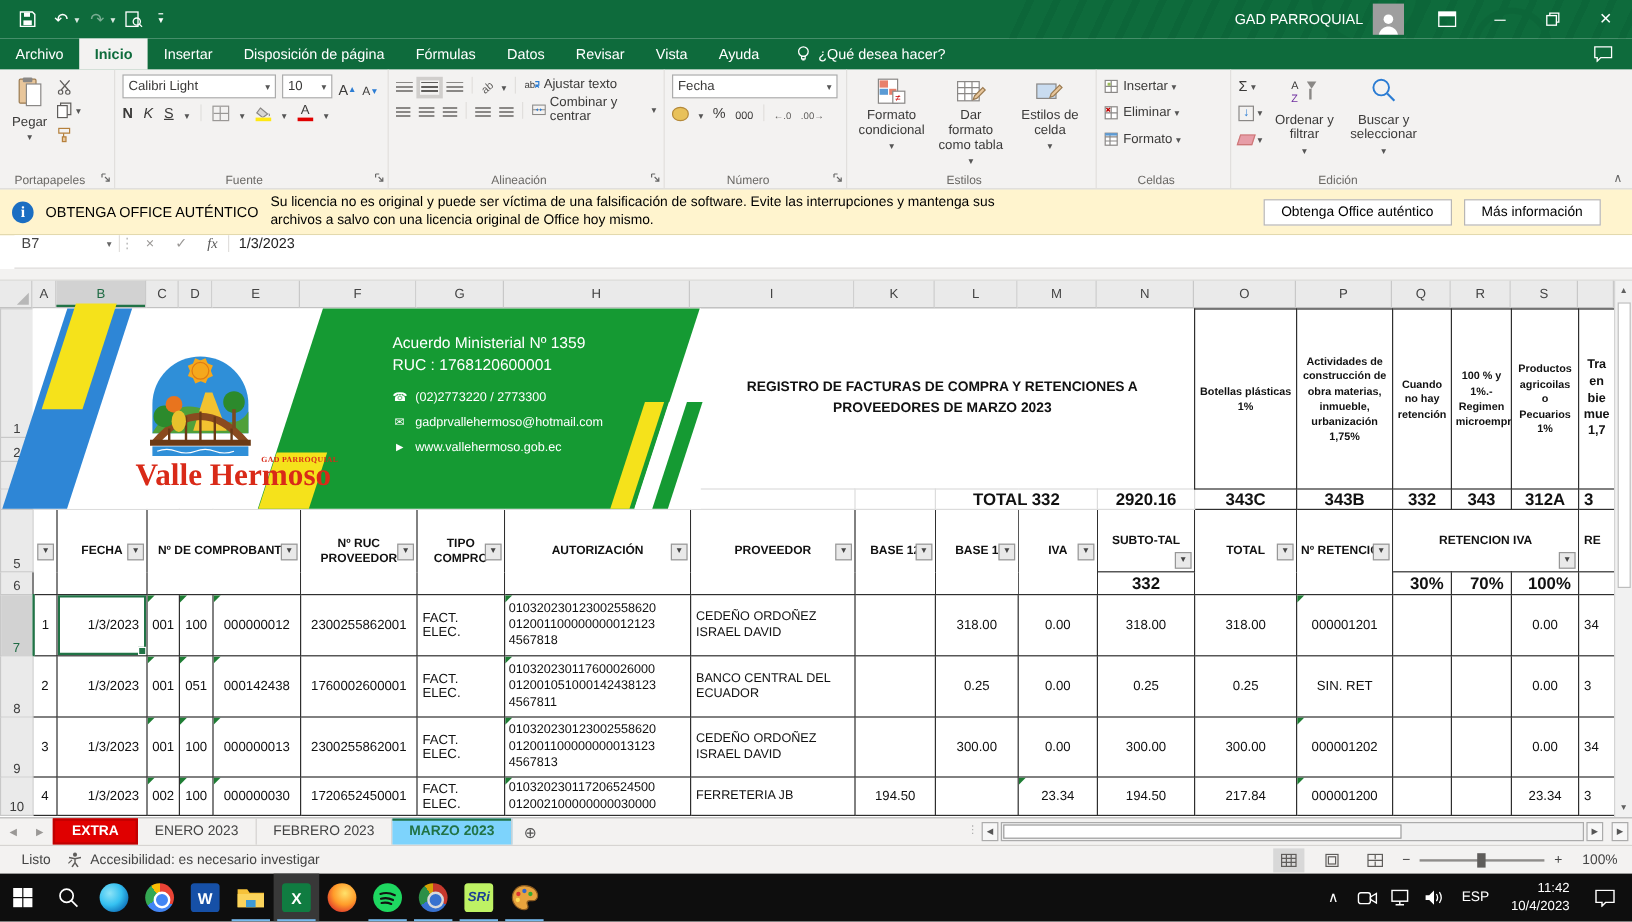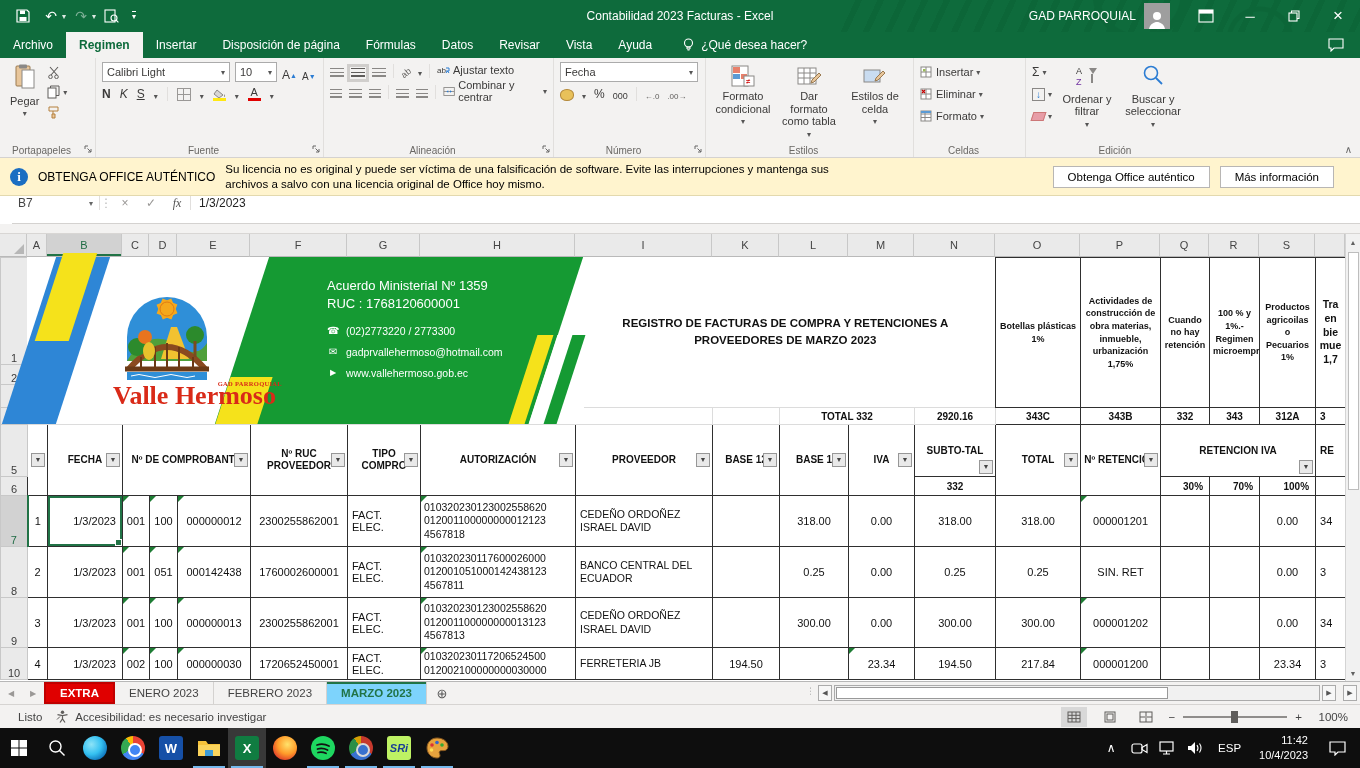--- a/index.html
+++ b/index.html
@@ -86,21 +86,21 @@
 .corner{width:27px;height:23px;background:#EAEAEA;border-right:1px solid #C8C8C8;border-bottom:1px solid #B9B9B9;position:relative}
 .corner:after{content:"";position:absolute;right:2px;bottom:2px;border-left:10px solid transparent;border-bottom:10px solid #B7B7B7}
 .grid{position:absolute;top:33px;left:0;border-collapse:collapse;table-layout:fixed;width:1319px;font-size:11px;color:#111}
 .grid td{border:1px solid #2F2F2F;padding:0 2px;vertical-align:middle;text-align:center;overflow:hidden;height:auto}
 td.gut{background:#EAEAEA;border:1px solid #C8C8C8;color:#3c3c3c;vertical-align:bottom;font-size:11px}
 td.gut.hl{background:#D2D2D2;color:#1F6B44;border-right:2px solid #217346}
 td.nb{border:none;background:#fff}
 td.g{border:1px solid #DCDCDC}
 td.hd{font-weight:bold;font-size:10px;position:relative;background:#fff;line-height:1.2}
 td.tax{font-weight:bold;font-size:9px;line-height:1.4;padding:0 3px;background:#fff}
-td.code{font-weight:bold;font-size:10px}
+td.code{font-weight:bold;font-size:14px}
 td.pre{white-space:pre-line;text-align:left;font-size:10.5px;line-height:1.3;padding:0 3px}
 td.l{text-align:left;padding:0 4px}
 td.r{text-align:right;padding-right:6px}
 td.sm{font-size:10.5px;line-height:1.25}
 td.tri{position:relative}
 td.tri:before{content:"";position:absolute;top:0;left:0;width:0;height:0;border-top:6px solid #1E7D34;border-right:6px solid transparent}
 td.sel{position:relative;box-shadow:inset 0 0 0 2px #217346}
 td.sel:after{content:"";position:absolute;right:0;bottom:0;width:5px;height:5px;background:#217346;border:1px solid #fff}
 .fbtn{position:absolute;right:2px;top:50%;transform:translateY(-50%);width:14px;height:14px;background:#E9E9E9;border:1px solid #979797;display:flex;align-items:center;justify-content:center;font-size:7px;color:#444;font-weight:normal}
 .fbtn.bot{top:auto;bottom:2px;transform:none}
@@ -185,21 +185,20 @@
         <svg width="15" height="14" viewBox="0 0 15 14">
             <rect x="1" y="1" width="10" height="12" fill="none" stroke="#fff" stroke-width="1.1"></rect>
             <circle cx="10" cy="9" r="3" fill="none" stroke="#fff" stroke-width="1.1"></circle>
             <path d="M12 11l2.4 2.4" stroke="#fff" stroke-width="1.1"></path>
           </svg>
       </span>
       <span class="qbtn" style="width:16px">
           <span style="border-top:1px solid #fff;font-size:8px">▾</span>
         </span>
     </div>
-    <div class="tb-title">Contabilidad 2023 Facturas  -  Excel</div>
     <div class="tb-right">
       <span class="tb-user">GAD PARROQUIAL</span>
       <span class="tb-avatar">
         <svg width="20" height="20" viewBox="0 0 20 20">
             <circle cx="10" cy="7" r="4" fill="#fff"></circle>
             <path d="M2 20c1-5 5-7 8-7s7 2 8 7z" fill="#fff"></path>
           </svg>
       </span>
       <span class="winbtn">
         <svg width="16" height="14" viewBox="0 0 16 14">
@@ -214,21 +213,21 @@
             <rect x="1" y="3" width="8" height="8" fill="none" stroke="#fff" stroke-width="1.1"></rect>
             <path d="M3.5 3V1h7.5v7.5H9" fill="none" stroke="#fff" stroke-width="1.1"></path>
           </svg>
       </span>
       <span class="winbtn" style="font-size:17px">×</span>
     </div>
   </div>
 
   <div class="menubar">
     <span class="mtab">Archivo</span>
-    <span class="mtab active">Regimen</span>
+    <span class="mtab active">Inicio</span>
     <span class="mtab">Insertar</span>
     <span class="mtab">Disposición de página</span>
     <span class="mtab">Fórmulas</span>
     <span class="mtab">Datos</span>
     <span class="mtab">Revisar</span>
     <span class="mtab">Vista</span>
     <span class="mtab">Ayuda</span>
     <span class="msearch">
       <svg width="11" height="15" viewBox="0 0 11 15">
           <circle cx="5.5" cy="5" r="4" fill="none" stroke="#fff" stroke-width="1.1"></circle>

